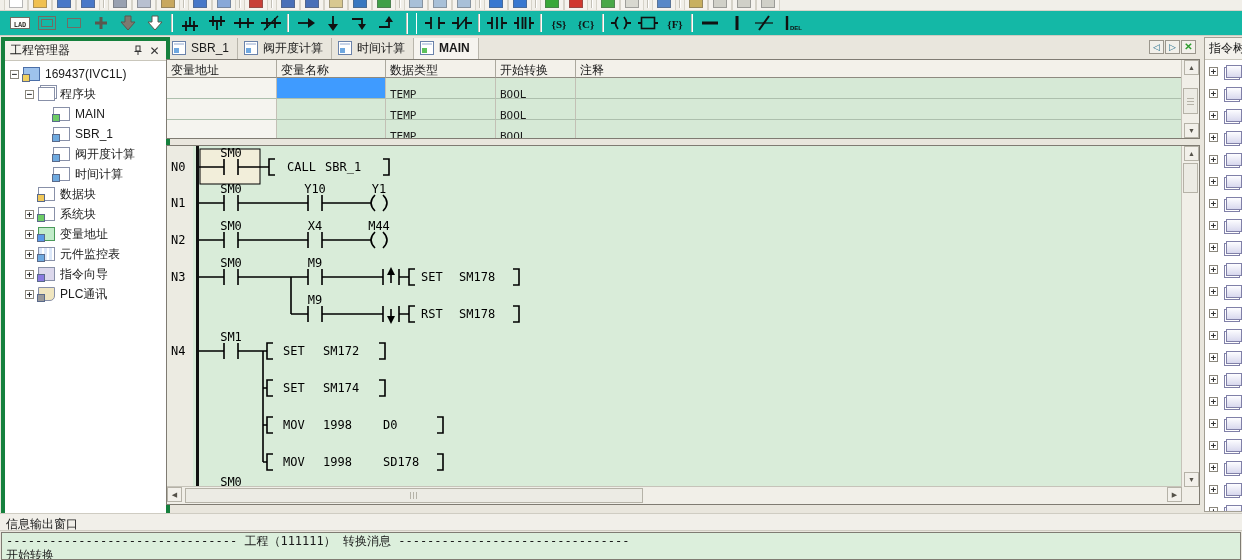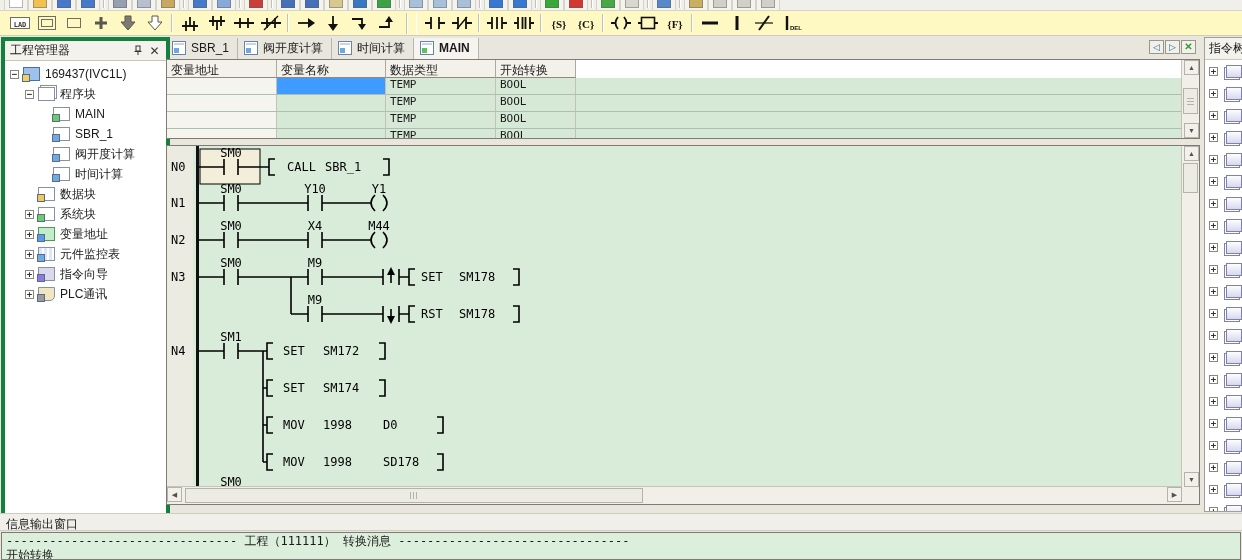--- a/index.html
+++ b/index.html
@@ -8,21 +8,21 @@
 
   
   .tb1{position:absolute;left:0;top:0;width:100%;height:10px;background:#f1efe9;
        border-bottom:1px solid #d7d4ca;overflow:hidden;display:flex;align-items:flex-start;padding-left:4px;}
   .tb1-btn{width:22px;height:18px;margin-top:-9px;border:1px solid #d6d3c9;background:#f5f3ee;
            display:flex;justify-content:center;align-items:flex-end;flex:none;}
   .tb1-ic{width:12px;height:12px;margin-bottom:2px;border:1px solid rgba(90,90,90,.45);}
   .tb1-sep{width:1px;height:16px;margin:-8px 3px 0 3px;background:#c3c0b6;border-right:1px solid #fff;flex:none;}
 
   
-  .tb2{position:absolute;left:0;top:11px;width:100%;height:25px;background:#fef9c3;
+  .tb2{position:absolute;left:0;top:11px;width:100%;height:25px;background:#14b8a6;
        border-bottom:1px solid #cfccc2;display:flex;align-items:center;padding-left:6px;box-sizing:border-box;}
   .tb2-btn{width:27px;height:21px;border:1px solid transparent;background:transparent;padding:0;margin:0;
            display:flex;align-items:center;justify-content:center;flex:none;}
   .tbsvg{display:block;}
   .tb2-sep{width:1px;height:18px;background:#c3c0b6;border-right:1px solid #fff;margin:0 3px;flex:none;}
   .tb2-break{width:9px;height:21px;flex:none;border-left:1px solid #c3c0b6;border-right:1px solid #fff;
              margin:0 4px 0 6px;background:linear-gradient(90deg,#fff 0 1px,transparent 1px);}
 
   
   .lpanel{position:absolute;left:1px;top:37px;width:161px;height:473px;background:#fff;
@@ -67,21 +67,21 @@
         text-align:center;color:#1f6a8a;padding:0;}
   .tnav.close{color:#2f9e2f;font-weight:bold;font-size:10px;}
 
   
   .vargrid{position:relative;height:80px;border:1px solid #7f7b72;background:#fff;overflow:hidden;box-sizing:border-box;}
   .vg-inner{position:absolute;left:0;top:0;right:17px;bottom:0;overflow:hidden;}
   .vhead,.vrow{display:grid;grid-template-columns:110px 109px 110px 80px 1fr;}
   .vh{height:18px;box-sizing:border-box;background:#f3f1ea;border-right:1px solid #aca99e;
       border-bottom:1px solid #8e8a80;padding:2px 4px;font-size:12px;}
   .vc{height:17px;box-sizing:border-box;border-right:1px solid #c3c0b5;border-bottom:1px solid #adbfad;
-      background:#d6e9d6;font:11px "DejaVu Sans Mono",monospace;padding:0 4px;white-space:nowrap;overflow:hidden;}
+      background:#d6e9d6;font:11px "DejaVu Sans Mono",monospace;padding:10px 4px;white-space:nowrap;overflow:hidden;}
   .vc.c0{background:#f5f4ef;}
   .vc.sel{background:#3f9bff;}
   .vg-scroll{position:absolute;right:0;top:0;width:17px;bottom:0;background:#f1efe8;border-left:1px solid #c6c3b9;}
 
   
   .sb-btn{position:absolute;width:15px;height:15px;background:#f2f0ea;border:1px solid #b5b2a7;
           color:#55524a;font-size:7px;line-height:13px;text-align:center;box-sizing:border-box;}
   .sb-thumb{position:absolute;background:#ecebe4;border:1px solid #b5b2a7;box-sizing:border-box;}
   .grip-h{background-image:repeating-linear-gradient(90deg,#b5b2a7 0 1px,transparent 1px 3px);
           background-size:8px 7px;background-repeat:no-repeat;background-position:center;}
@@ -479,20 +479,21 @@
       </div>
     </div>
 
     <div class="vargrid">
       <div class="vg-inner">
         <div class="vhead">
           <div class="vh">变量地址</div>
           <div class="vh">变量名称</div>
           <div class="vh">数据类型</div>
           <div class="vh">开始转换</div>
+          <div class="vh" style="border-right:none">注释</div>
         </div>
         <div>
             <div class="vrow">
               <div class="vc c0"></div>
               <div class="vc c1 sel"></div>
               <div class="vc c2">TEMP</div>
               <div class="vc c3">BOOL</div>
               <div class="vc c4"></div>
             </div>
             <div class="vrow">

